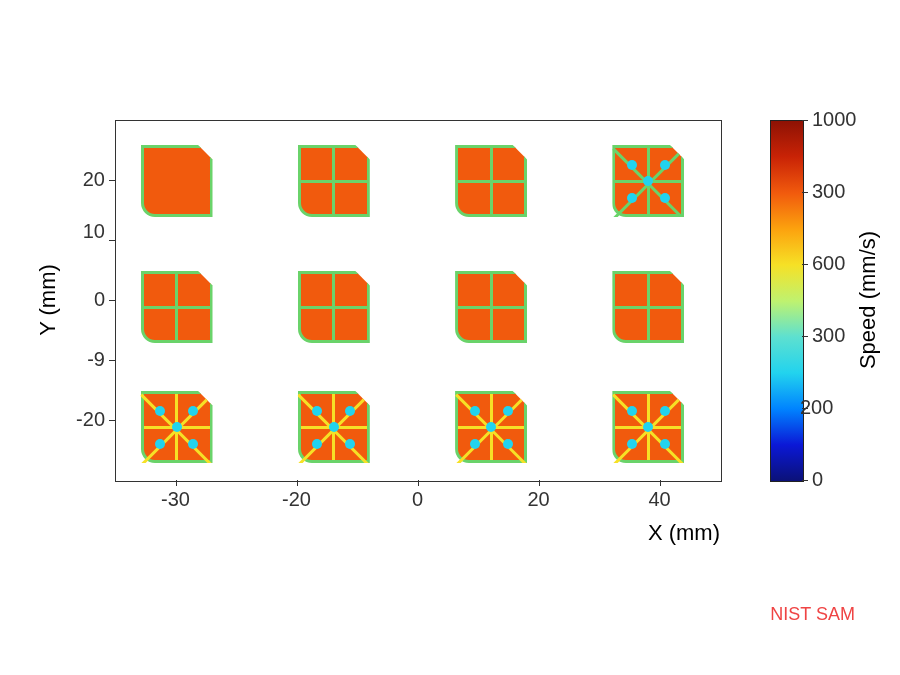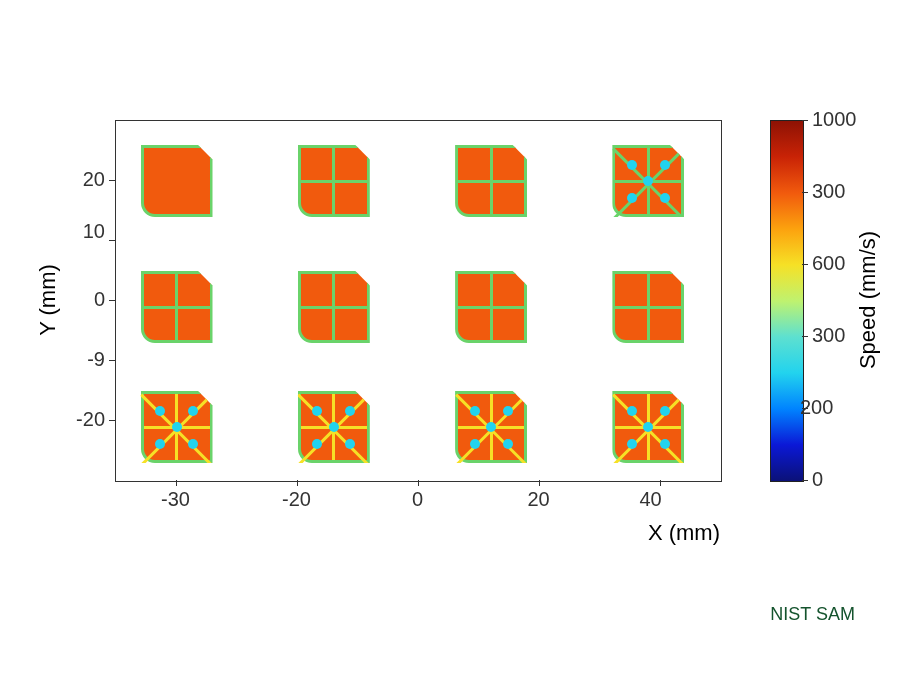--- a/index.html
+++ b/index.html
@@ -129,21 +129,21 @@
   .sample .node.c  { left:50%; top:50%; }
   .sample .node.tl { left:25%; top:25%; }
   .sample .node.tr { left:75%; top:25%; }
   .sample .node.bl { left:25%; top:75%; }
   .sample .node.br { left:75%; top:75%; }
 
   .attribution {
     position: absolute;
     right: 45px;
     bottom: 50px;
-    color: #14532d;
+    color: #ef4444;
     font-size: 18px;
     font-weight: normal;
   }
 </style>
 </head>
 <body>
 
 <div class="ylabel">Y (mm)</div>
 
 <div id="ytick-container"></div>
@@ -243,21 +243,21 @@
 
 <div class="tickmark xtickmark" style="left: 175.5px; top: 480px;"></div>
 <div class="xtick" style="left: 155.5px; top: 488px; width: 40px; text-align: center;">-30</div>
 <div class="tickmark xtickmark" style="left: 296.5px; top: 480px;"></div>
 <div class="xtick" style="left: 276.5px; top: 488px; width: 40px; text-align: center;">-20</div>
 <div class="tickmark xtickmark" style="left: 417.5px; top: 480px;"></div>
 <div class="xtick" style="left: 397.5px; top: 488px; width: 40px; text-align: center;">0</div>
 <div class="tickmark xtickmark" style="left: 538.5px; top: 480px;"></div>
 <div class="xtick" style="left: 518.5px; top: 488px; width: 40px; text-align: center;">20</div>
 <div class="tickmark xtickmark" style="left: 659.5px; top: 480px;"></div>
-<div class="xtick" style="left: 639.5px; top: 488px; width: 40px; ">40</div>
+<div class="xtick" style="left: 639.5px; top: 488px; width: 40px; text-align: center;">40</div>
 <div class="tickmark ytickmark" style="left: 109px; top: 420px;"></div>
 <div class="ytick" style="left: 45px; top: 408px;">-20</div>
 <div class="tickmark ytickmark" style="left: 109px; top: 360px;"></div>
 <div class="ytick" style="left: 45px; top: 348px;">-9</div>
 <div class="tickmark ytickmark" style="left: 109px; top: 300px;"></div>
 <div class="ytick" style="left: 45px; top: 288px;">0</div>
 <div class="tickmark ytickmark" style="left: 109px; top: 240px;"></div>
 <div class="ytick" style="left: 45px; top: 220px;">10</div>
 <div class="tickmark ytickmark" style="left: 109px; top: 180px;"></div>
 <div class="ytick" style="left: 45px; top: 168px;">20</div>

